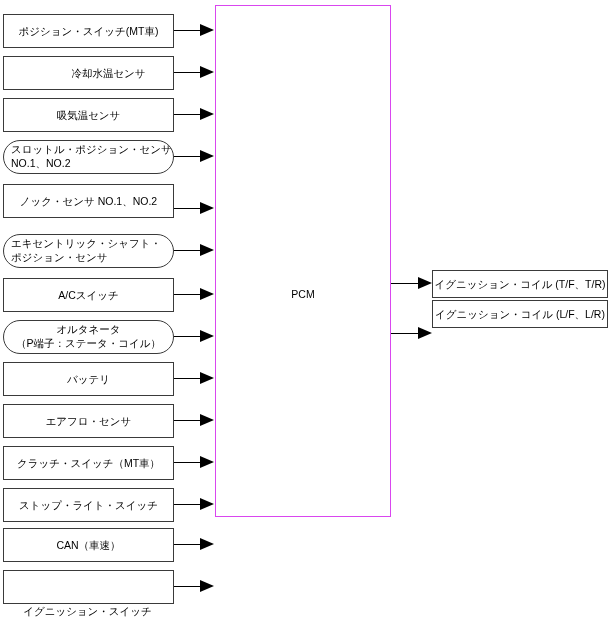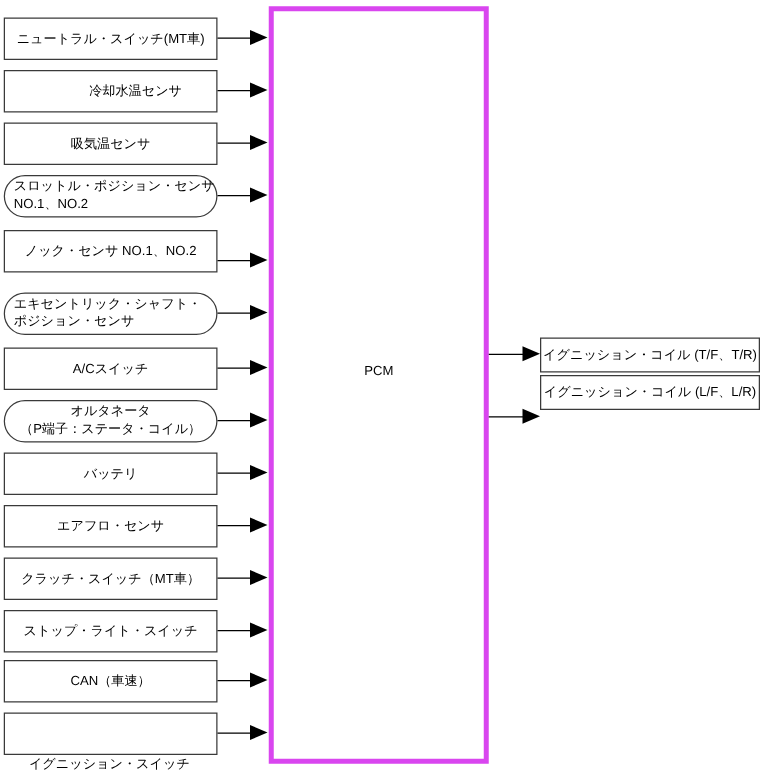--- a/index.html
+++ b/index.html
@@ -69,22 +69,22 @@
     width: 176px;
     height: 28px;
     font-size: 10.5px;
   }
 
   
   #pcm-node {
     left: 215px;
     top: 5px;
     width: 176px;
-    height: 606px;
-    border: 4px solid #d946ef;
+    height: 512px;
+    border: 1px solid #d946ef;
     position: absolute;
     box-sizing: border-box;
     background: #ffffff;
   }
   #pcm-node .pcm-label {
     position: absolute;
     top: 282px;
     left: 0;
     width: 100%;
     text-align: center;
@@ -128,21 +128,21 @@
   .arrow-out .shaft { width: 28px; }
   .arrow-out .head  { left: 27px; }
 </style>
 </head>
 <body>
 
 <div id="diagram">
 
   <div id="inputs-layer">
       <div class="node input-node" style="top: 14px;">
-        <span class="label">ニュートラル・スイッチ(MT車)</span>
+        <span class="label">ポジション・スイッチ(MT車)</span>
       </div>
       <div class="node input-node" style="top: 56px; padding-left: 40px;">
         <span class="label">冷却水温センサ</span>
       </div>
       <div class="node input-node" style="top: 98px;">
         <span class="label">吸気温センサ</span>
       </div>
       <div class="node input-node two-line align-left" style="top: 140px;">
         <span class="label">スロットル・ポジション・センサ<br>NO.1、NO.2</span>
       </div>

